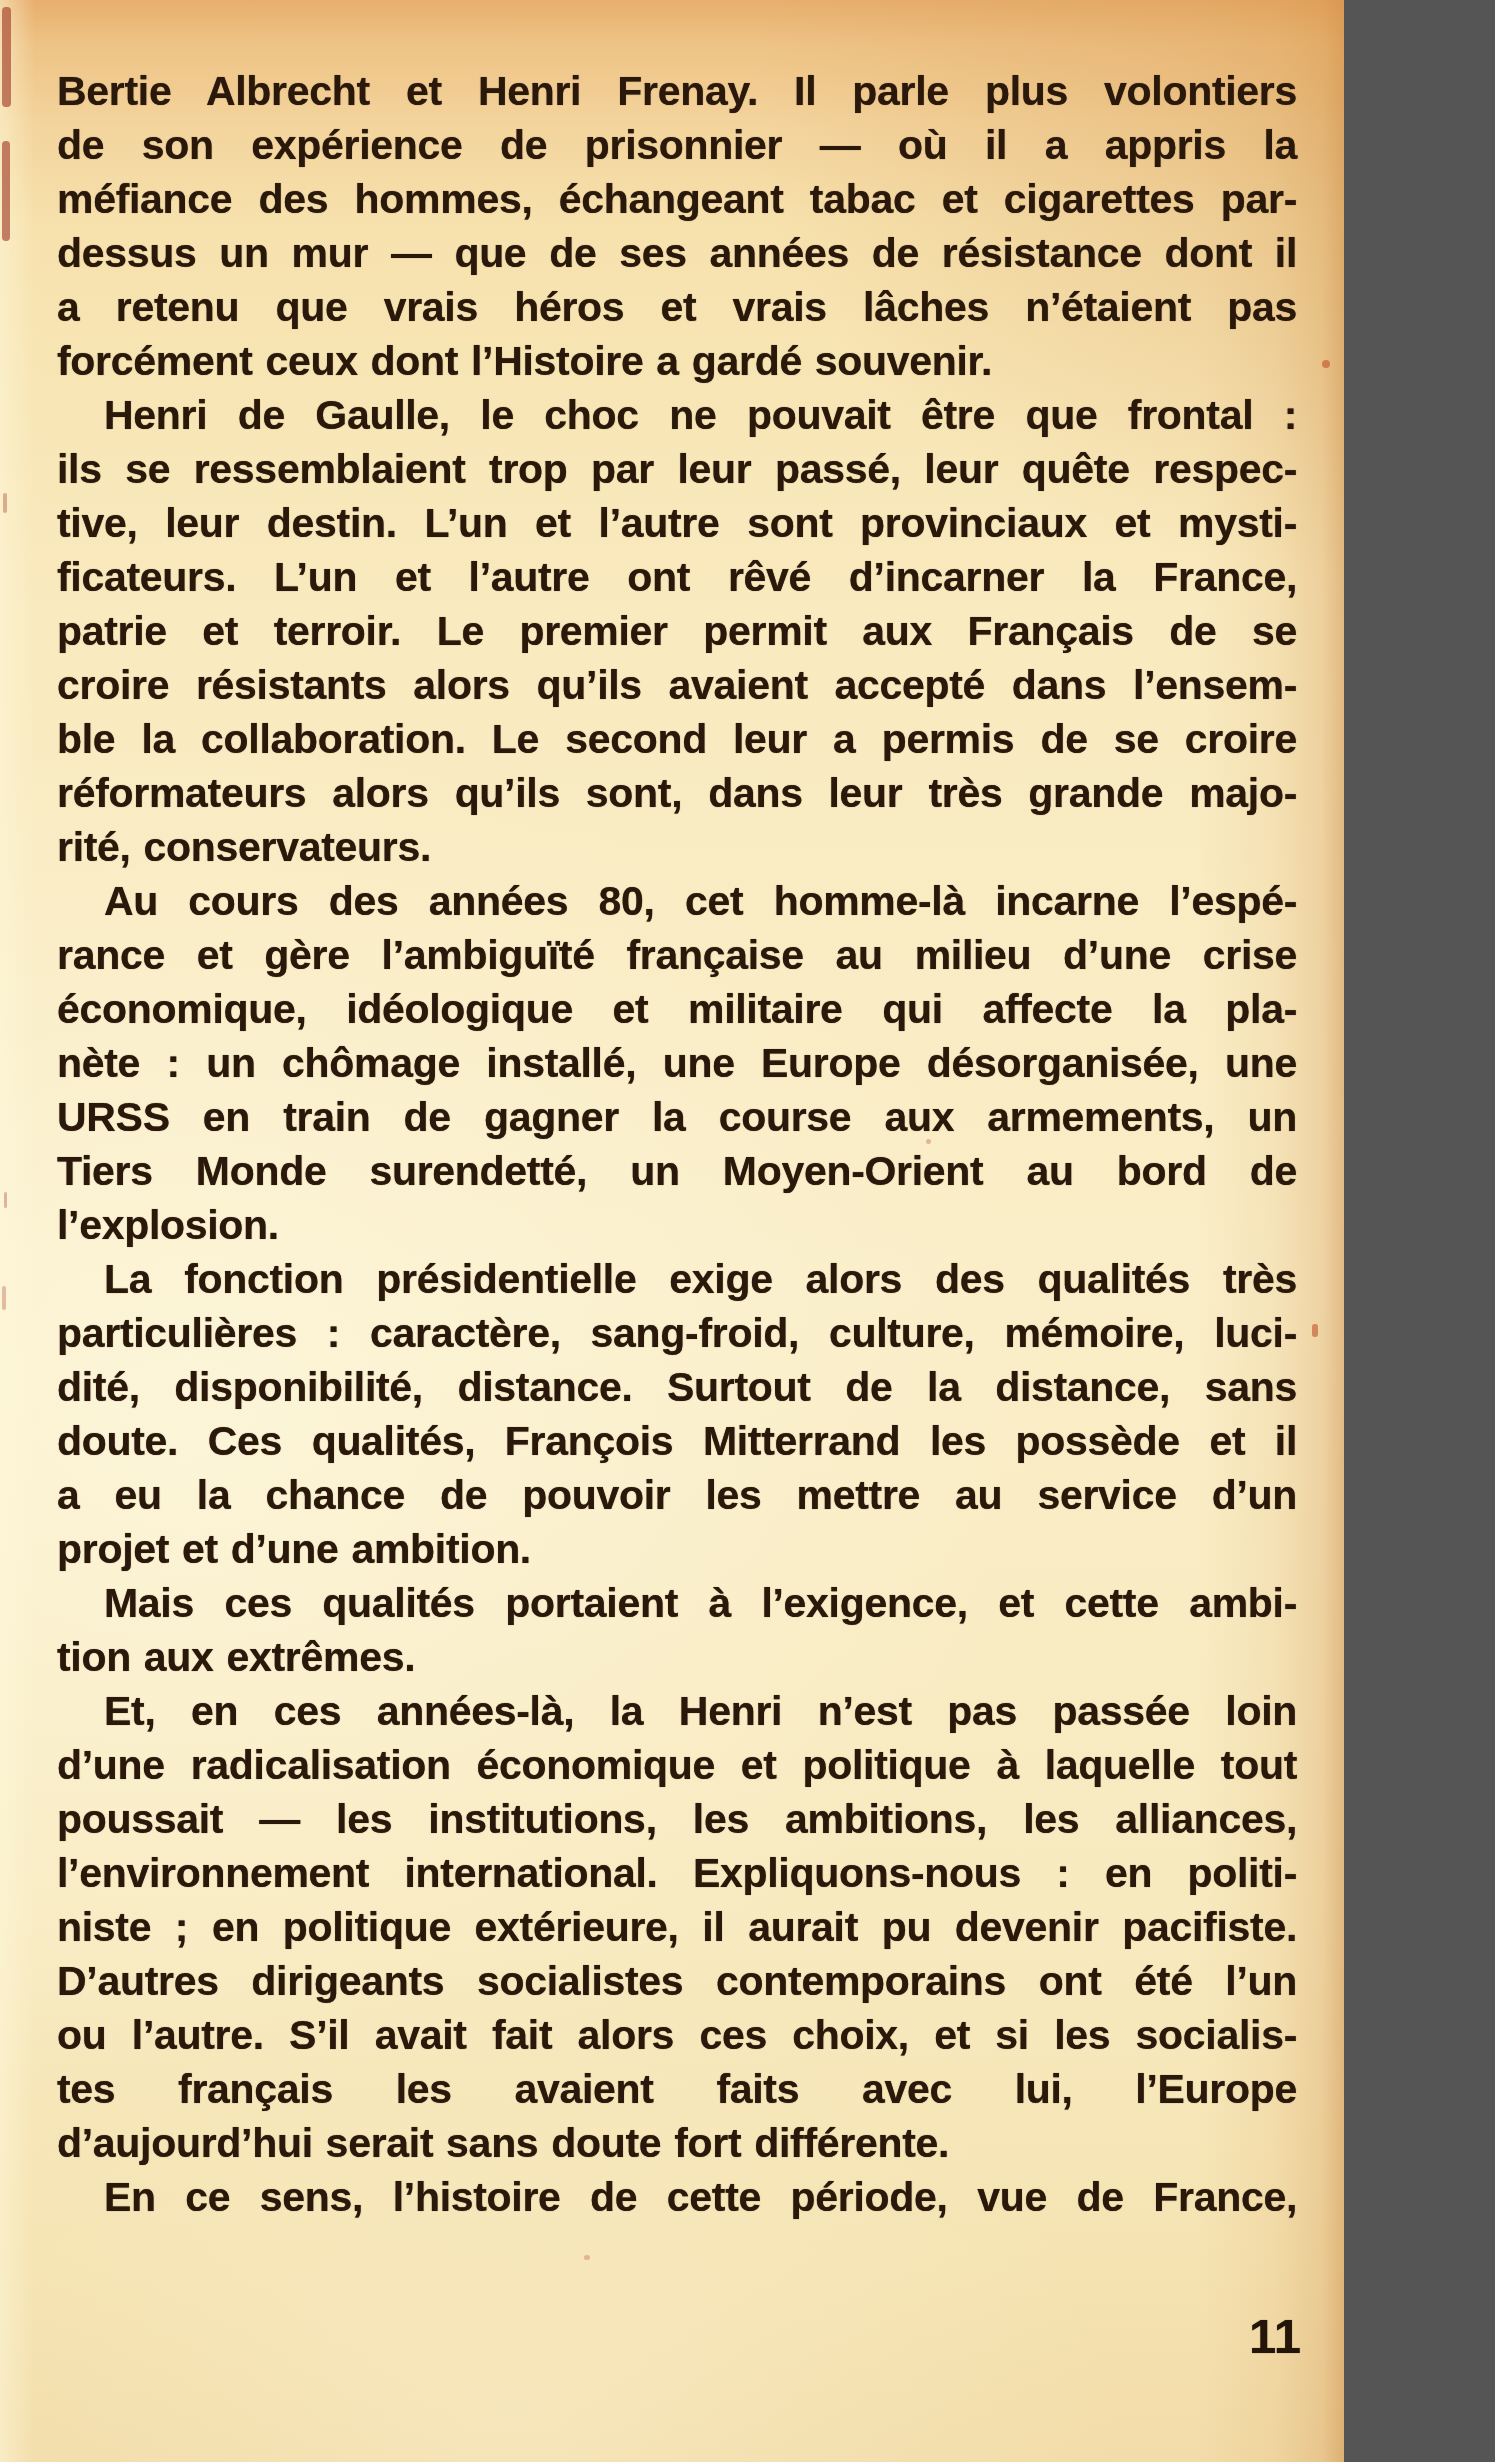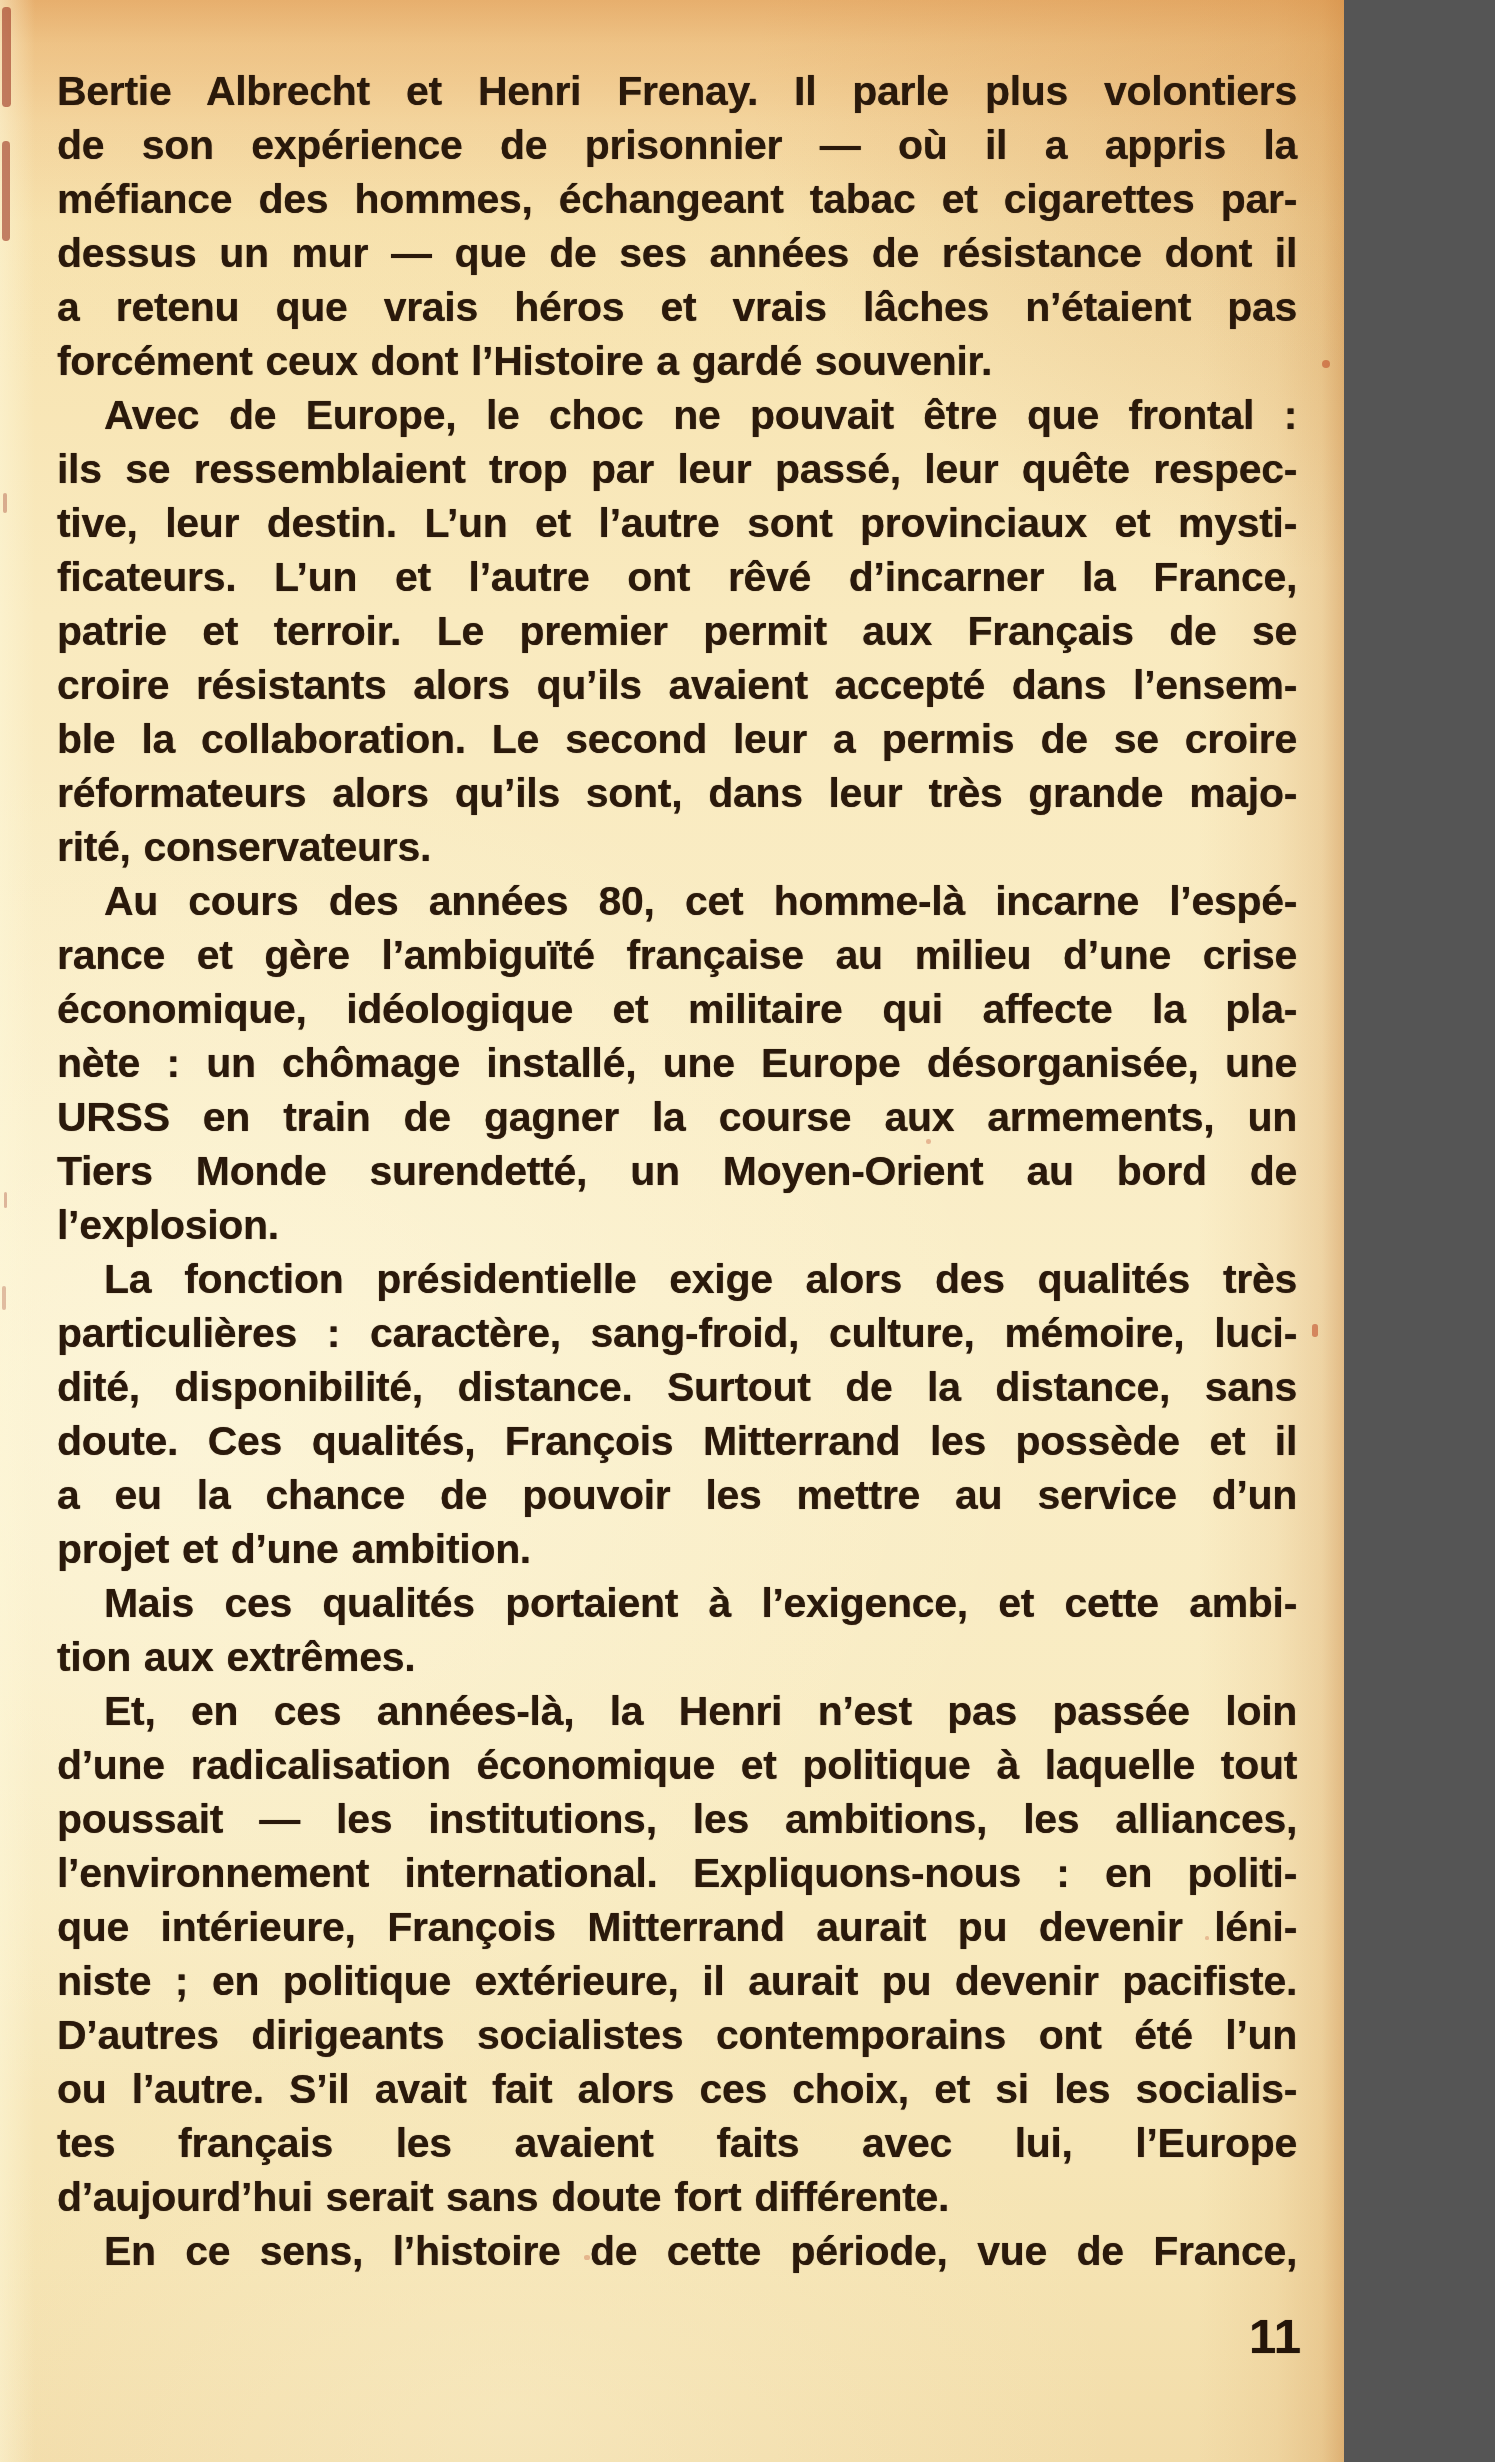--- a/index.html
+++ b/index.html
@@ -77,21 +77,21 @@
   <div class="speck" style="left:584px; top:2255px; width:5.5px; height:4.6px; opacity:0.55;"></div>
   <div class="speck" style="left:1205px; top:1936px; width:3.7px; height:3.7px; opacity:0.5;"></div>
 
   <div class="text-block">
       <div class="line">Bertie Albrecht et Henri Frenay. Il parle plus volontiers</div>
       <div class="line">de son expérience de prisonnier — où il a appris la</div>
       <div class="line">méfiance des hommes, échangeant tabac et cigarettes par-</div>
       <div class="line">dessus un mur — que de ses années de résistance dont il</div>
       <div class="line">a retenu que vrais héros et vrais lâches n’étaient pas</div>
       <div class="line endp">forcément ceux dont l’Histoire a gardé souvenir.</div>
-      <div class="line indent">Avec de Europe, le choc ne pouvait être que frontal :</div>
+      <div class="line indent">Henri de Gaulle, le choc ne pouvait être que frontal :</div>
       <div class="line">ils se ressemblaient trop par leur passé, leur quête respec-</div>
       <div class="line">tive, leur destin. L’un et l’autre sont provinciaux et mysti-</div>
       <div class="line">ficateurs. L’un et l’autre ont rêvé d’incarner la France,</div>
       <div class="line">patrie et terroir. Le premier permit aux Français de se</div>
       <div class="line">croire résistants alors qu’ils avaient accepté dans l’ensem-</div>
       <div class="line">ble la collaboration. Le second leur a permis de se croire</div>
       <div class="line">réformateurs alors qu’ils sont, dans leur très grande majo-</div>
       <div class="line endp">rité, conservateurs.</div>
       <div class="line indent">Au cours des années 80, cet homme-là incarne l’espé-</div>
       <div class="line">rance et gère l’ambiguïté française au milieu d’une crise</div>
@@ -105,21 +105,20 @@
       <div class="line">dité, disponibilité, distance. Surtout de la distance, sans</div>
       <div class="line">doute. Ces qualités, François Mitterrand les possède et il</div>
       <div class="line">a eu la chance de pouvoir les mettre au service d’un</div>
       <div class="line endp">projet et d’une ambition.</div>
       <div class="line indent">Mais ces qualités portaient à l’exigence, et cette ambi-</div>
       <div class="line endp">tion aux extrêmes.</div>
       <div class="line indent">Et, en ces années-là, la Henri n’est pas passée loin</div>
       <div class="line">d’une radicalisation économique et politique à laquelle tout</div>
       <div class="line">poussait — les institutions, les ambitions, les alliances,</div>
       <div class="line">l’environnement international. Expliquons-nous : en politi-</div>
-      <div class="line">que intérieure, François Mitterrand aurait pu devenir léni-</div>
       <div class="line">niste ; en politique extérieure, il aurait pu devenir pacifiste.</div>
       <div class="line">D’autres dirigeants socialistes contemporains ont été l’un</div>
       <div class="line">ou l’autre. S’il avait fait alors ces choix, et si les socialis-</div>
       <div class="line">tes français les avaient faits avec lui, l’Europe</div>
       <div class="line endp">d’aujourd’hui serait sans doute fort différente.</div>
       <div class="line indent">En ce sens, l’histoire de cette période, vue de France,</div>
     </div>
 
   <div class="page-number">11</div>
 

